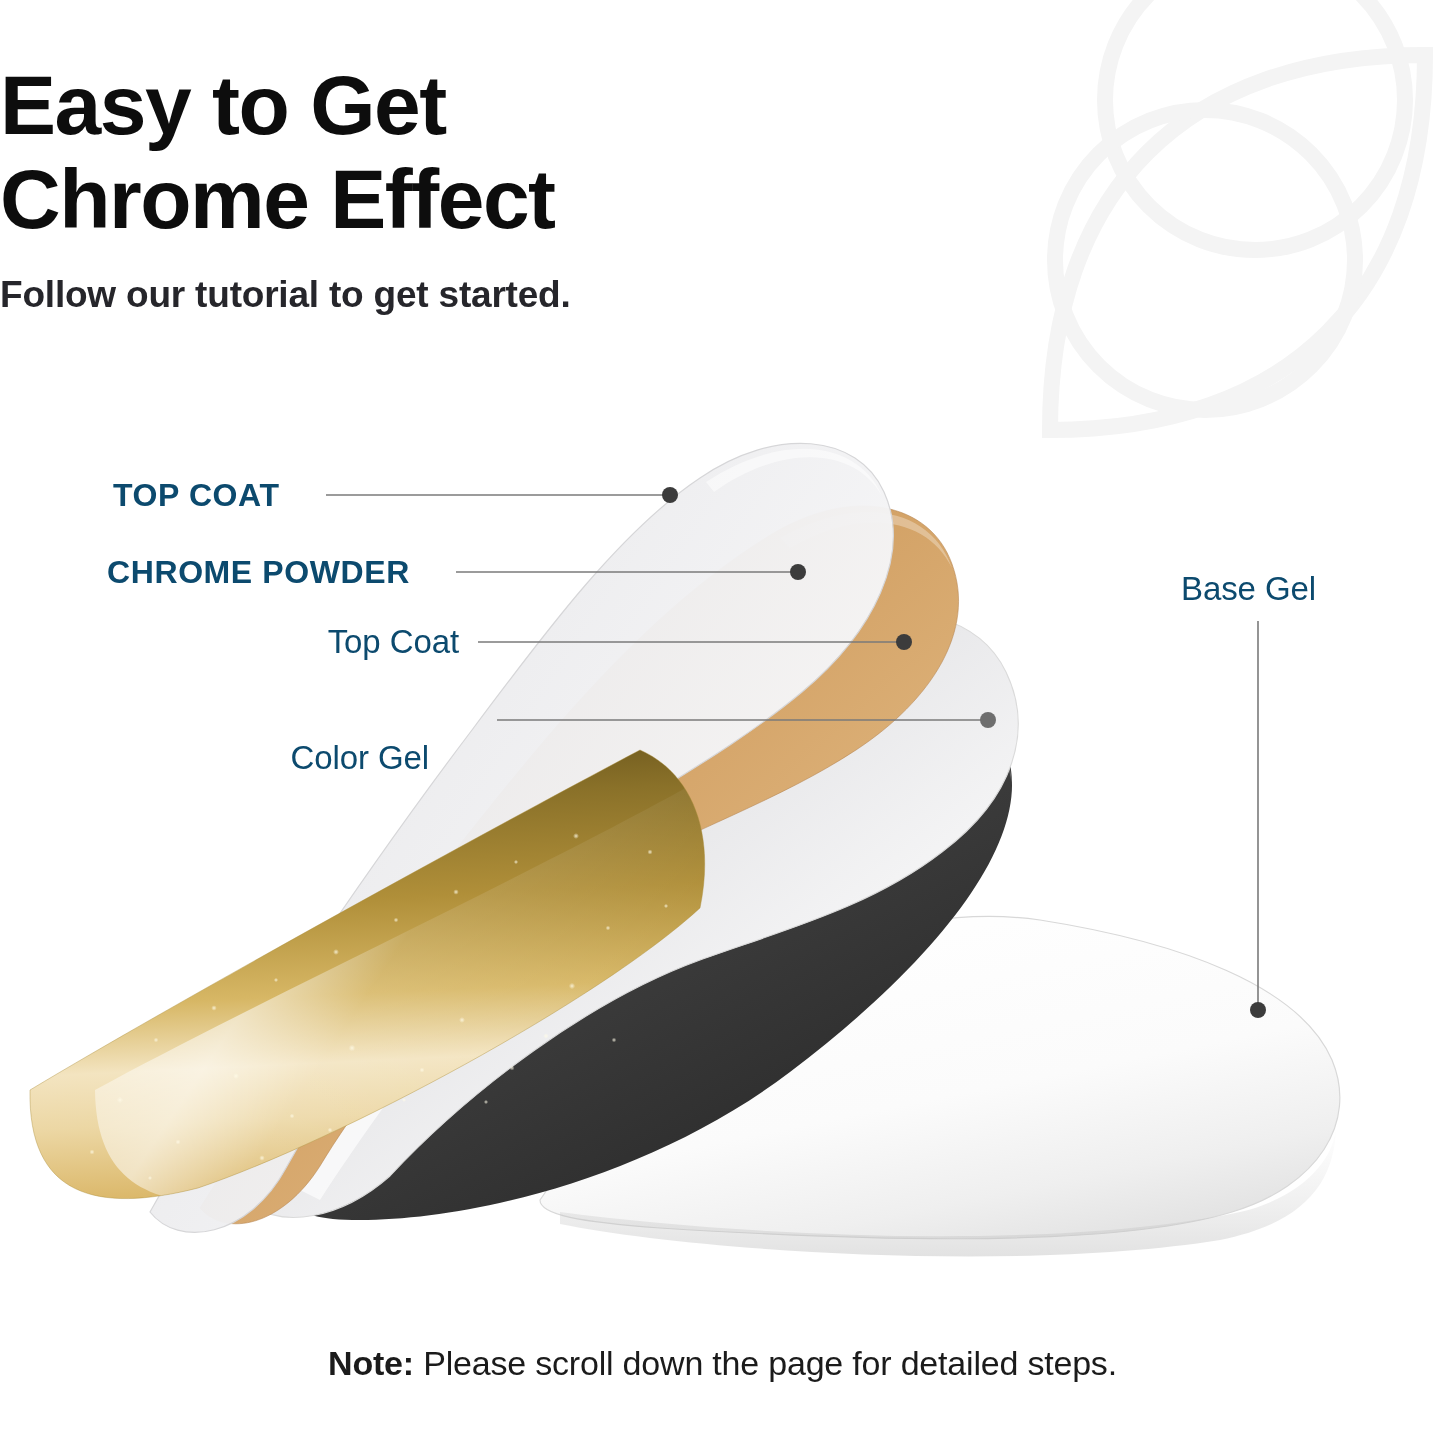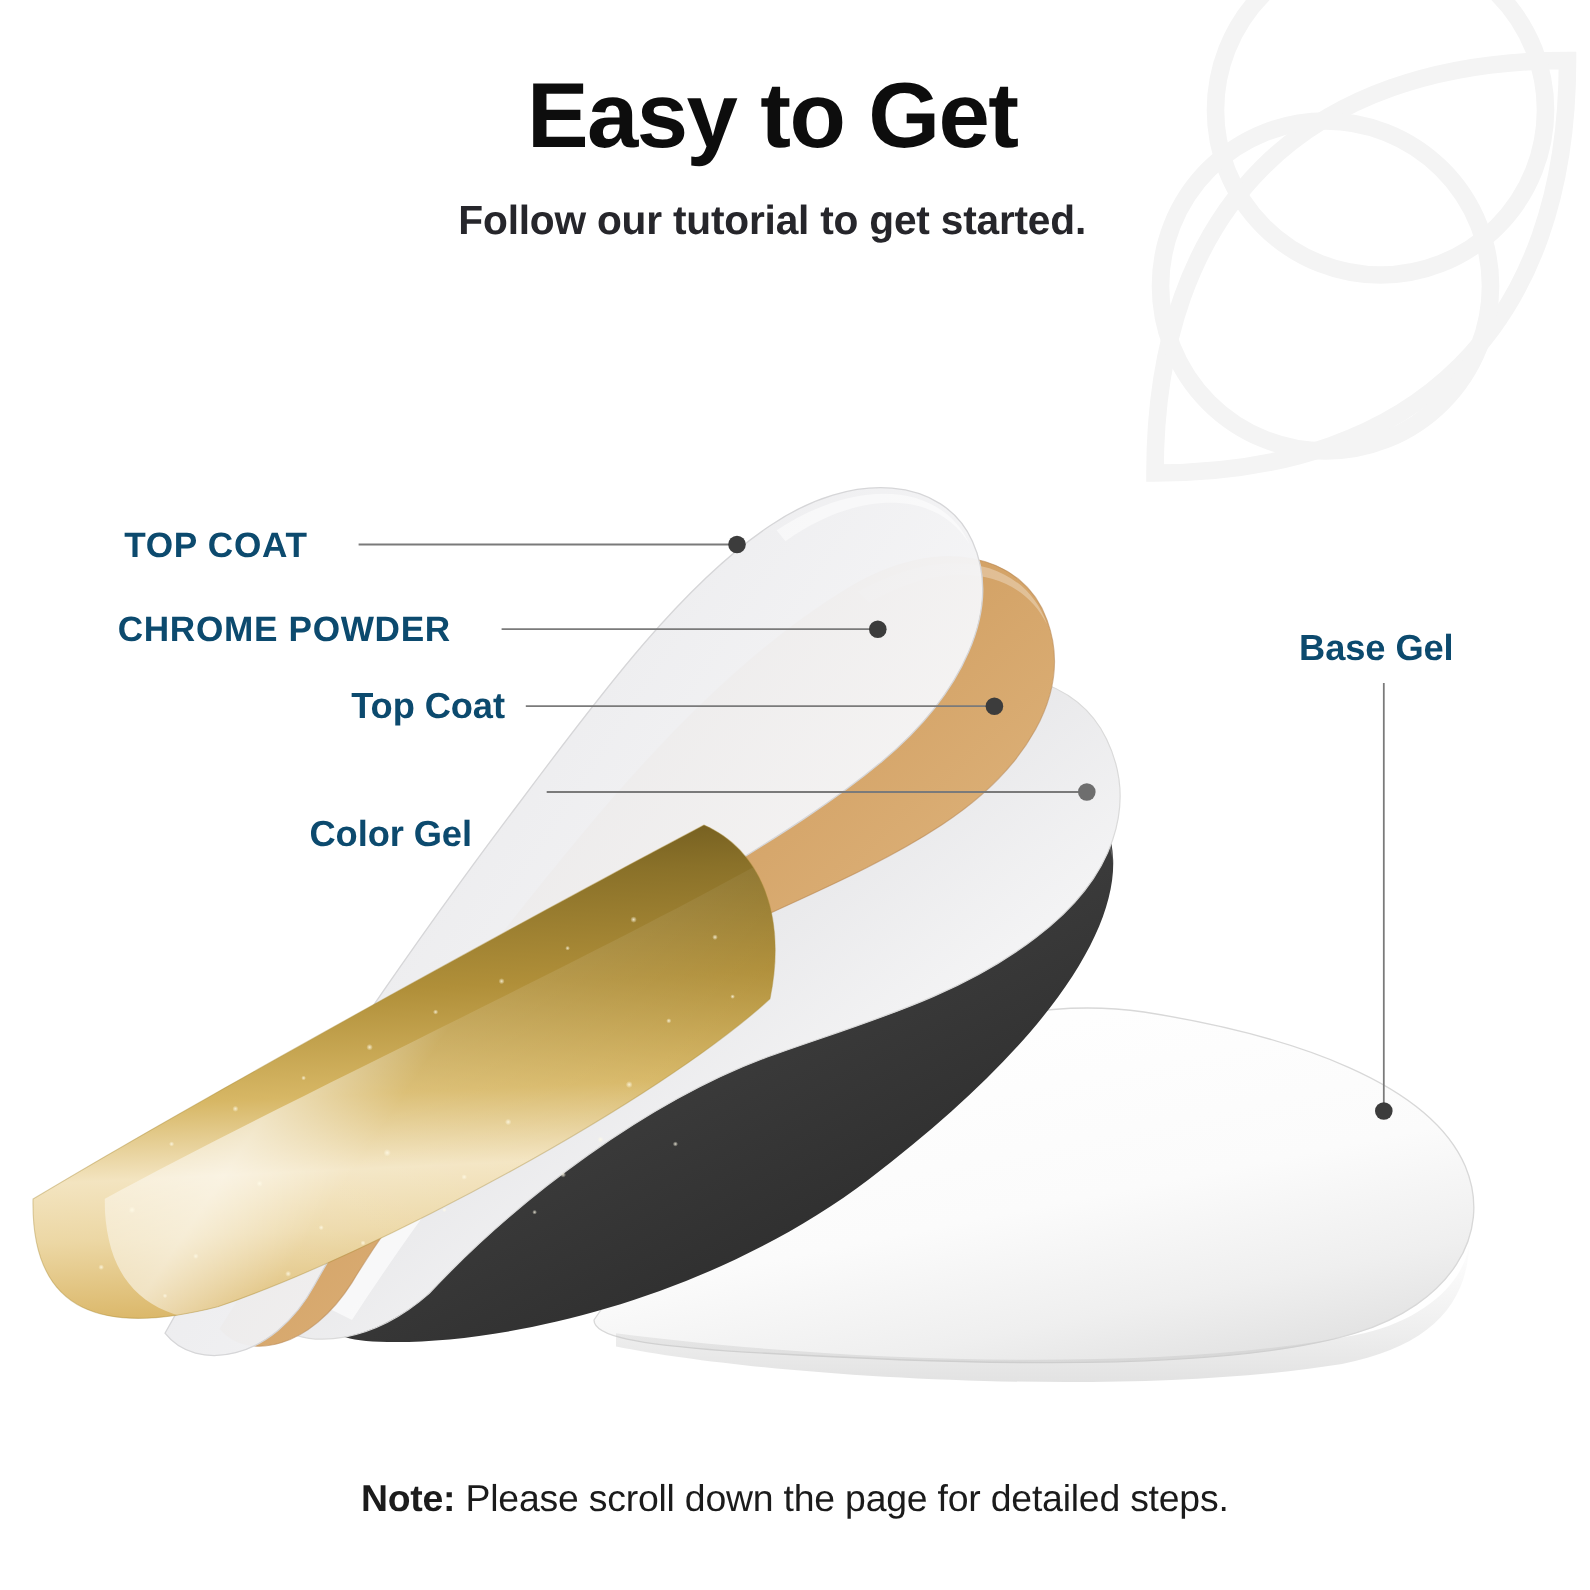--- a/index.html
+++ b/index.html
@@ -19,21 +19,21 @@
     top:-40px;right:-30px;
     width:520px;height:520px;
     pointer-events:none;
     opacity:1;
   }
 
   
   .header{
     position:absolute;
     top:0;left:0;width:1404px;
-    text-align:center;
+    text-align:left;
     padding-top:58px;
   }
   .title{
     font-size:84px;
     font-weight:bold;
     line-height:1.12;
     letter-spacing:-1.5px;
     color:#0d0d0d;
     margin:0;
   }
@@ -59,21 +59,21 @@
     position:absolute;
     white-space:nowrap;
     color:#0c4a6e;
   }
   .label-strong{
     font-weight:bold;
     font-size:32px;
     letter-spacing:0.6px;
   }
   .label-regular{
-    font-weight:700;
+    font-weight:400;
     font-size:33px;
     letter-spacing:-0.1px;
   }
   #lbl-top-coat-bold{ left:113px; top:477px; }
   #lbl-chrome-powder{ left:107px; top:554px;text-align:right; }
   #lbl-top-coat{ right:986px; top:623px; }
   #lbl-color-gel{ right:1016px; top:701px;margin-top:38px; }
   #lbl-base-gel{ left:1181px; top:570px; }
 
   .leaders{
@@ -104,20 +104,21 @@
     <g fill="none" stroke="#f4f4f4" stroke-width="16">
       <path d="M 95 470 C 95 230, 230 95, 470 95 C 470 335, 335 470, 95 470 Z"></path>
       <circle cx="300" cy="140" r="150"></circle>
       <circle cx="250" cy="300" r="150"></circle>
     </g>
   </svg>
 
   <div class="header">
     <h1 class="title">
       <span class="title-line">Easy to Get</span>
+      <span class="title-line">Chrome Effect</span>
     </h1>
     <p class="subtitle">Follow our tutorial to get started.</p>
   </div>
 
   <div class="illustration">
     <svg viewBox="0 0 1445 880" aria-hidden="true">
       <defs>
 
         <linearGradient id="goldGrad" x1="0.35" y1="0" x2="0.42" y2="1">
           <stop offset="0%" stop-color="#6f5a1e"></stop>

